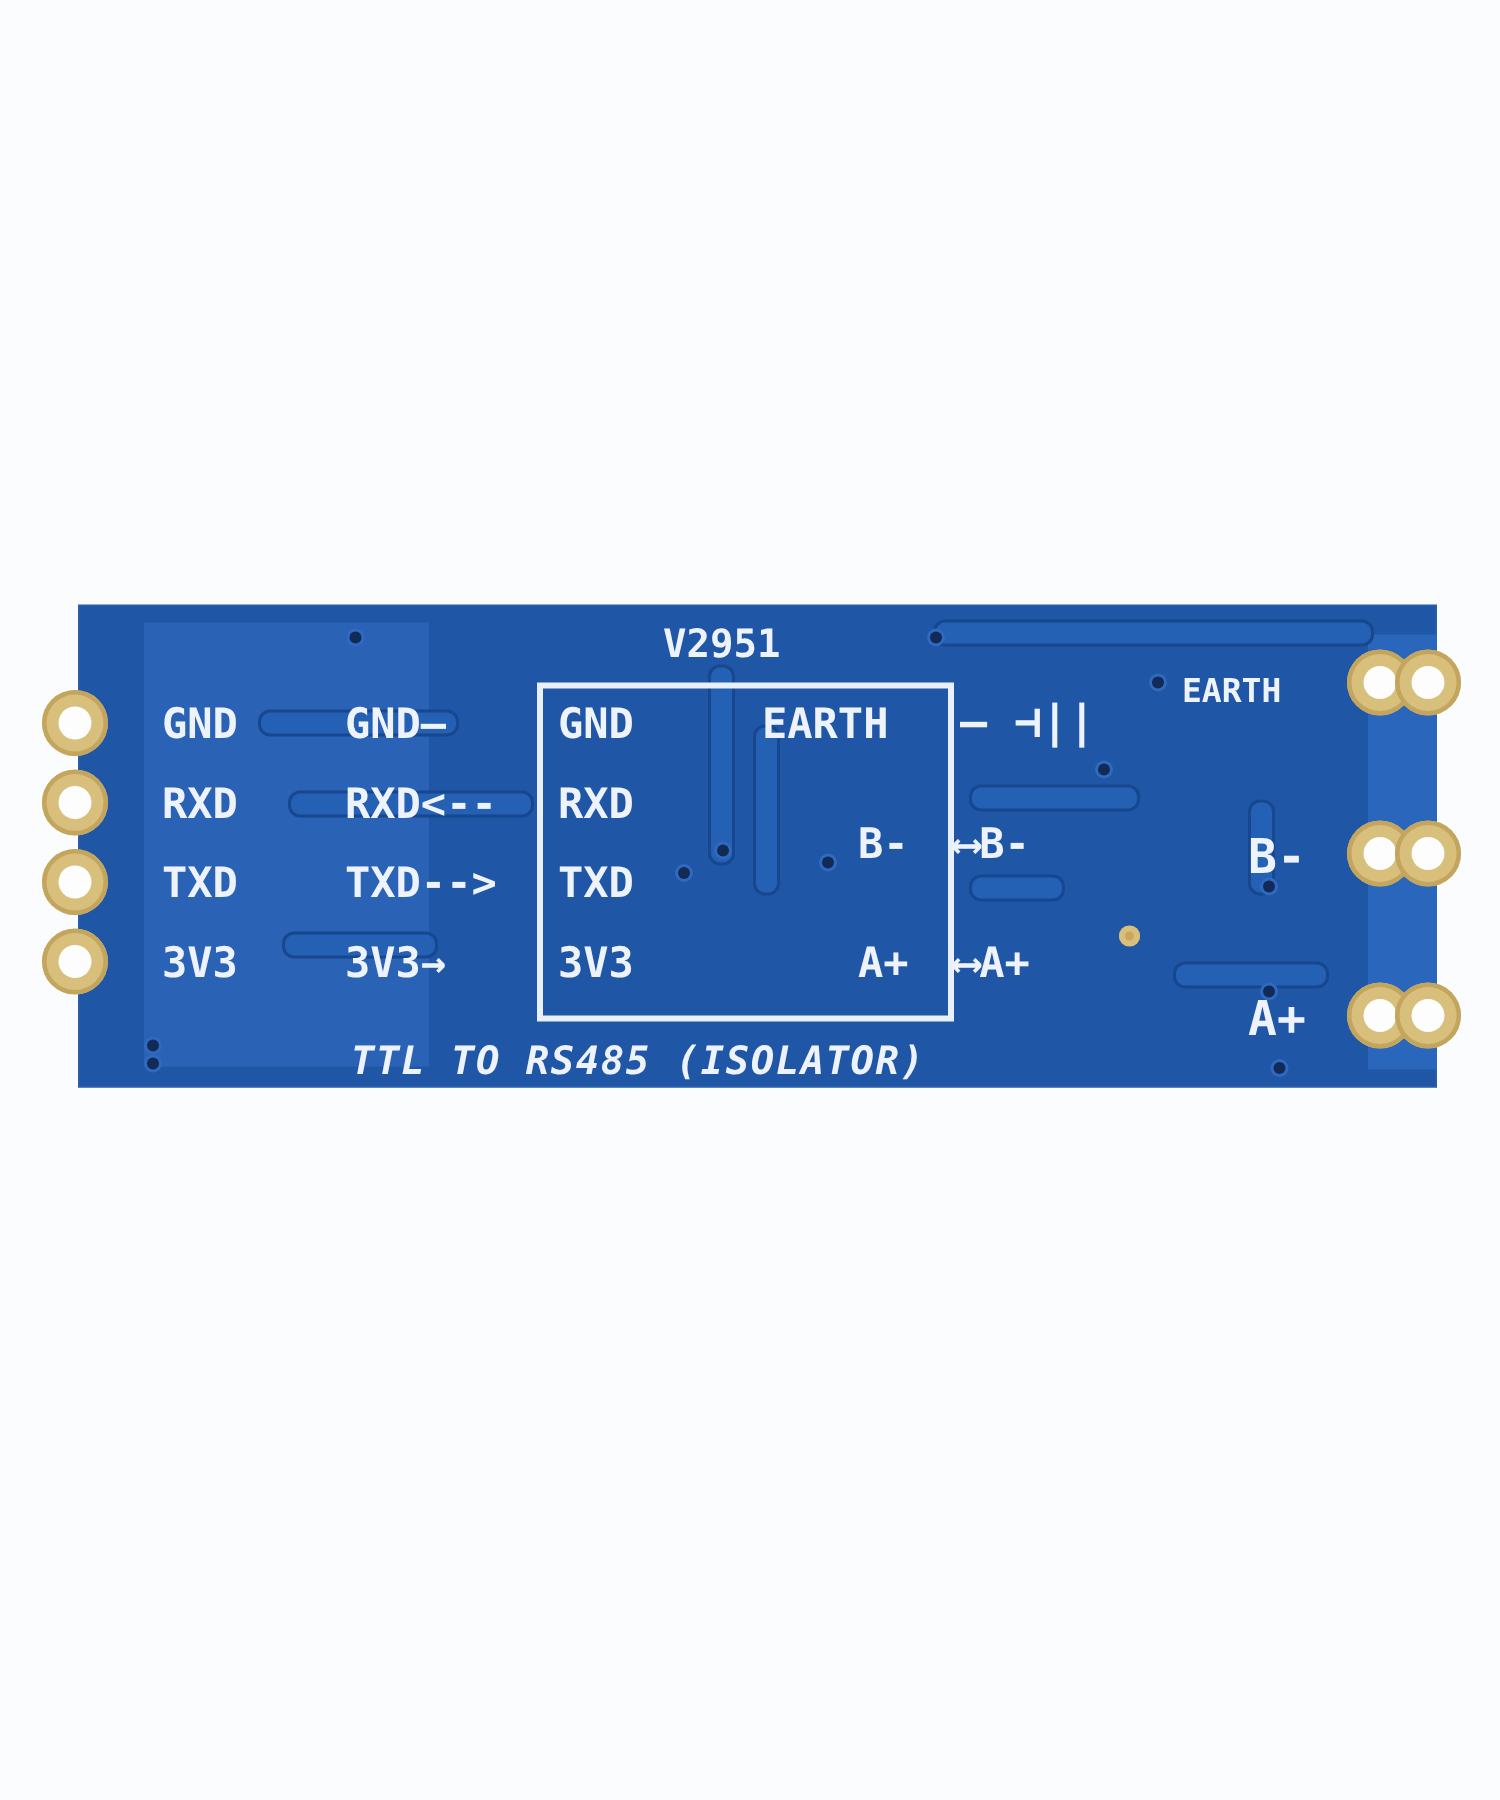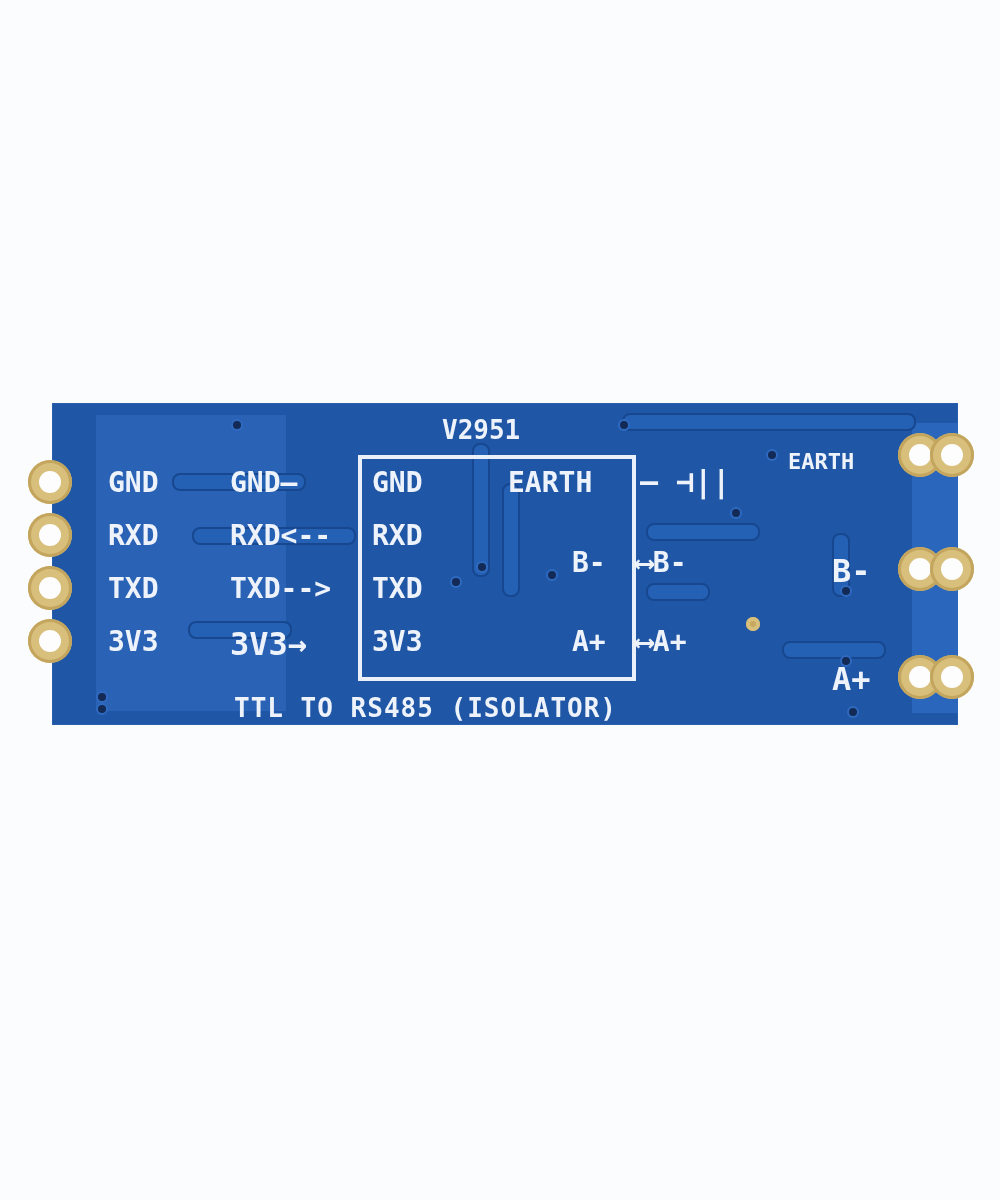--- a/index.html
+++ b/index.html
@@ -57,35 +57,35 @@
   <div class="pad" style="left:878px;top:252px;"></div>
 
   <div class="silk" style="left:56px;top:66px;font-size:28px;">GND</div>
   <div class="silk" style="left:56px;top:119px;font-size:28px;">RXD</div>
   <div class="silk" style="left:56px;top:172px;font-size:28px;">TXD</div>
   <div class="silk" style="left:56px;top:225px;font-size:28px;">3V3</div>
 
   <div class="silk" style="left:178px;top:66px;font-size:28px;"><span>GND</span><span>—</span></div>
   <div class="silk" style="left:178px;top:119px;font-size:28px;"><span>RXD</span><span>&lt;--</span></div>
   <div class="silk" style="left:178px;top:172px;font-size:28px;"><span>TXD</span><span>--&gt;</span></div>
-  <div class="silk" style="left:178px;top:225px;font-size:32px;"><span>3V3</span><span>→</span></div>
+  <div class="silk" style="left:178px;top:225px;font-size:28px;"><span>3V3</span><span>→</span></div>
 
   <div class="silk" style="left:390px;top:14px;font-size:26px;">V2951</div>
 
   <div class="box"></div>
   <div class="silk" style="left:320px;top:66px;font-size:28px;">GND</div>
   <div class="silk" style="left:320px;top:119px;font-size:28px;">RXD</div>
   <div class="silk" style="left:320px;top:172px;font-size:28px;">TXD</div>
   <div class="silk" style="left:320px;top:225px;font-size:28px;">3V3</div>
   <div class="silk" style="left:456px;top:66px;font-size:28px;">EARTH</div>
   <div class="silk" style="left:520px;top:146px;font-size:28px;">B-</div>
   <div class="silk" style="left:520px;top:225px;font-size:28px;">A+</div>
 
   <div class="silk" style="left:588px;top:64px;font-size:30px;">— ⊣||</div>
   <div class="silk" style="left:584px;top:146px;font-size:28px;"><span>⟷</span><span>B-</span></div>
   <div class="silk" style="left:584px;top:225px;font-size:28px;"><span>⟷</span><span>A+</span></div>
 
   <div class="silk" style="left:736px;top:48px;font-size:22px;">EARTH</div>
   <div class="silk" style="left:780px;top:152px;font-size:32px;">B-</div>
   <div class="silk" style="left:780px;top:260px;font-size:32px;">A+</div>
 
-  <div class="silk" style="left:182px;top:292px;font-size:26px;letter-spacing:1px;">TTL TO RS485 (ISOLATOR)</div>
+  <div class="silk" style="left:182px;top:292px;font-size:26px;letter-spacing:1px;font-style:italic;">TTL TO RS485 (ISOLATOR)</div>
 </div>
 
 </body></html>

